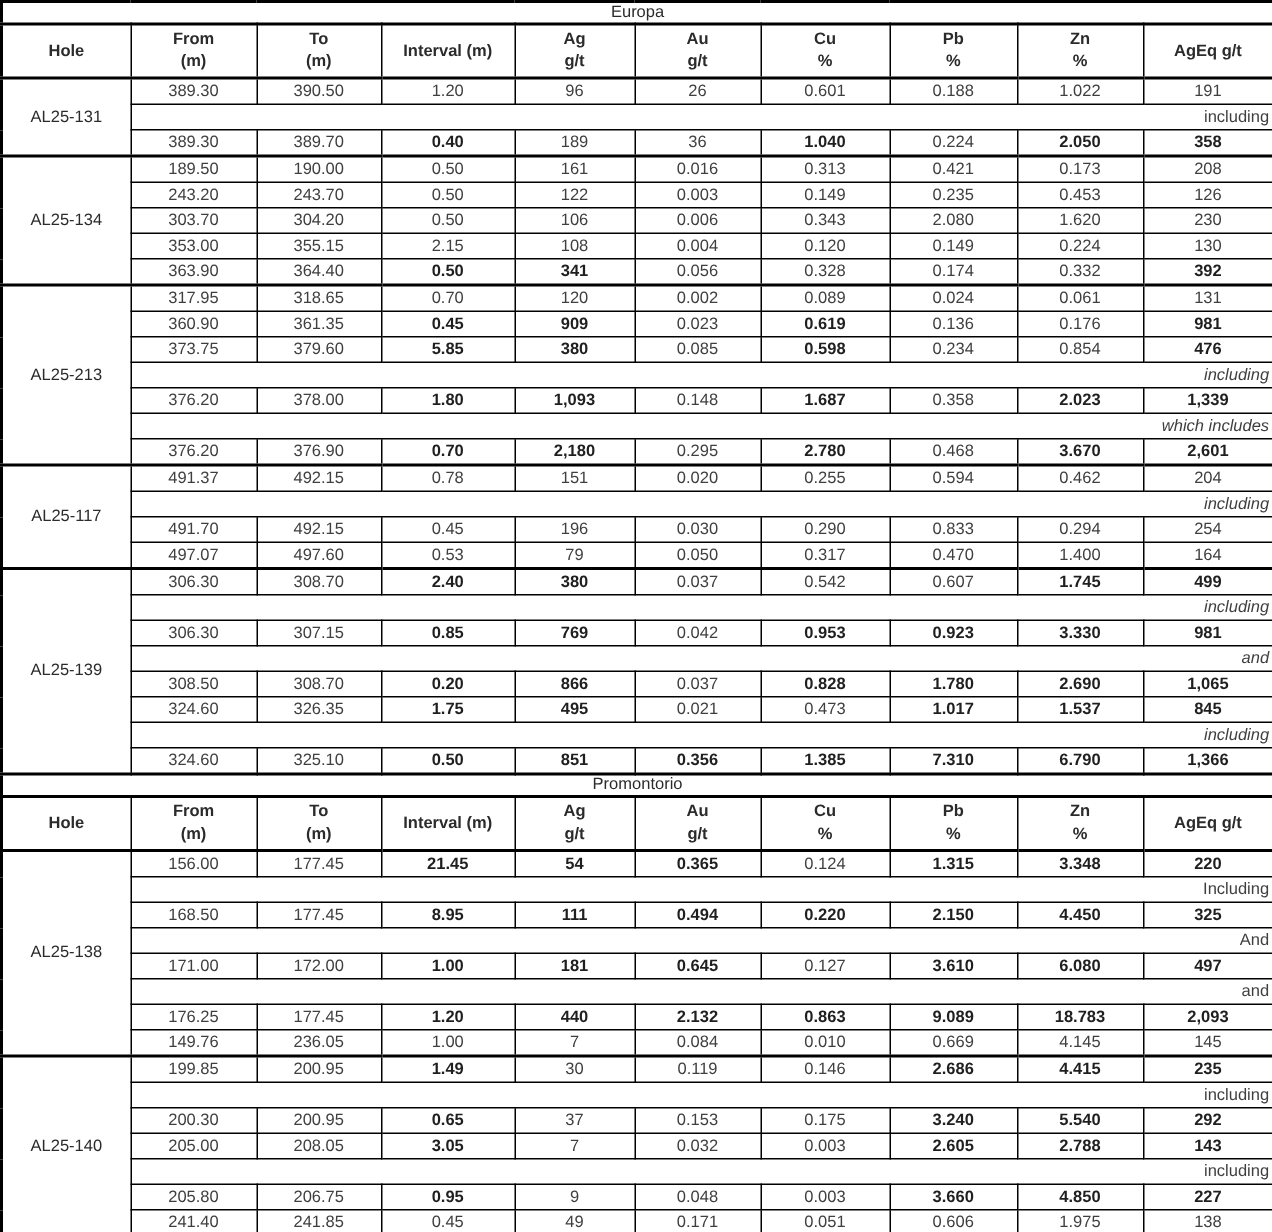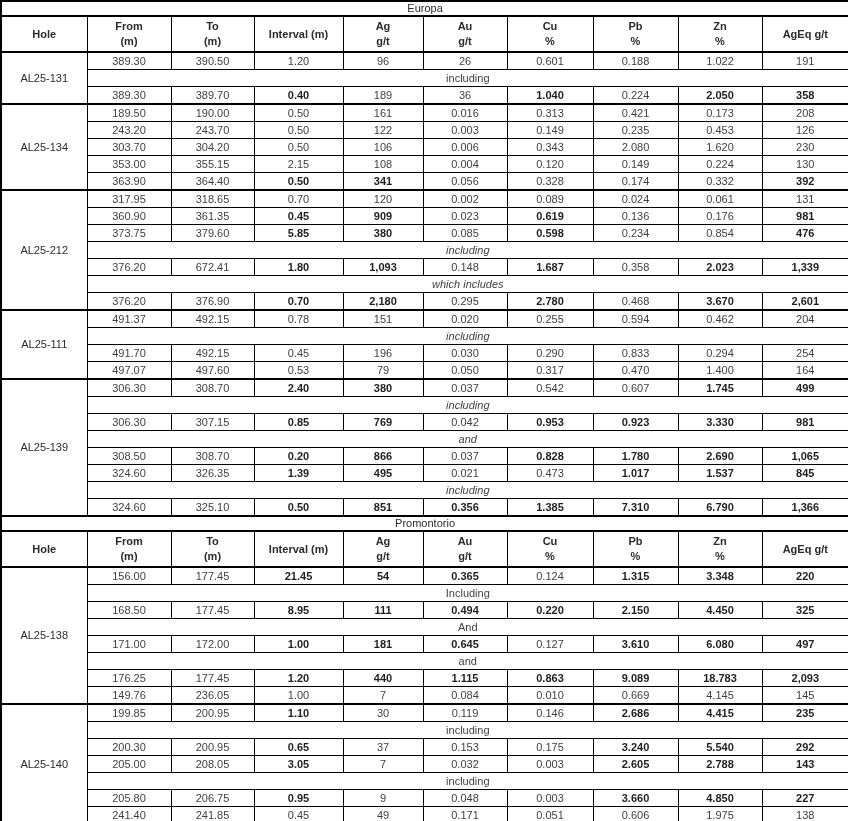--- a/index.html
+++ b/index.html
@@ -7,21 +7,21 @@
   table{border-collapse:collapse;border:2px solid #000;table-layout:fixed;width:848px;}
   td{border:1px solid #000;font-size:11px;color:#3f3f3f;text-align:center;
      vertical-align:middle;padding:0 2px;height:16px;line-height:13px;overflow:hidden;white-space:nowrap;}
   tr.title-row td{border-top:2px solid #000;border-bottom:2px solid #000;
      font-weight:400;color:#2b2b2b;height:13px;}
   tr.head-row td{border-bottom:2px solid #000;font-weight:700;color:#2b2b2b;
      height:34px;line-height:15px;}
   tr.grp > td{border-top:2px solid #000;}
   td.hole{font-weight:400;color:#2b2b2b;}
   td.b{font-weight:700;color:#1f1f1f;}
-  td.note{color:#3f3f3f;}
+  td.note{color:#3f3f3f;text-align:right;}
   .i{font-style:italic;}
 </style>
 </head>
 <body>
 
 <table>
   <colgroup>
     <col style="width:86px">
       <col style="width:84px">
       <col style="width:83px">
@@ -152,21 +152,21 @@
         <td>364.40</td>
         <td class="b">0.50</td>
         <td class="b">341</td>
         <td>0.056</td>
         <td>0.328</td>
         <td>0.174</td>
         <td>0.332</td>
         <td class="b">392</td>
       </tr>
       <tr class="grp">
-        <td class="hole" rowspan="7">AL25-212</td>
+        <td class="hole" rowspan="7">AL25-213</td>
         <td>317.95</td>
         <td>318.65</td>
         <td>0.70</td>
         <td>120</td>
         <td>0.002</td>
         <td>0.089</td>
         <td>0.024</td>
         <td>0.061</td>
         <td>131</td>
       </tr>
@@ -190,21 +190,21 @@
         <td class="b">0.598</td>
         <td>0.234</td>
         <td>0.854</td>
         <td class="b">476</td>
       </tr>
       <tr>
         <td colspan="9" class="note i">including</td>
       </tr>
       <tr>
         <td>376.20</td>
-        <td>672.41</td>
+        <td>378.00</td>
         <td class="b">1.80</td>
         <td class="b">1,093</td>
         <td>0.148</td>
         <td class="b">1.687</td>
         <td>0.358</td>
         <td class="b">2.023</td>
         <td class="b">1,339</td>
       </tr>
       <tr>
         <td colspan="9" class="note i">which includes</td>
@@ -214,21 +214,21 @@
         <td>376.90</td>
         <td class="b">0.70</td>
         <td class="b">2,180</td>
         <td>0.295</td>
         <td class="b">2.780</td>
         <td>0.468</td>
         <td class="b">3.670</td>
         <td class="b">2,601</td>
       </tr>
       <tr class="grp">
-        <td class="hole" rowspan="4">AL25-111</td>
+        <td class="hole" rowspan="4">AL25-117</td>
         <td>491.37</td>
         <td>492.15</td>
         <td>0.78</td>
         <td>151</td>
         <td>0.020</td>
         <td>0.255</td>
         <td>0.594</td>
         <td>0.462</td>
         <td>204</td>
       </tr>
@@ -293,21 +293,21 @@
         <td class="b">866</td>
         <td>0.037</td>
         <td class="b">0.828</td>
         <td class="b">1.780</td>
         <td class="b">2.690</td>
         <td class="b">1,065</td>
       </tr>
       <tr>
         <td>324.60</td>
         <td>326.35</td>
-        <td class="b">1.39</td>
+        <td class="b">1.75</td>
         <td class="b">495</td>
         <td>0.021</td>
         <td>0.473</td>
         <td class="b">1.017</td>
         <td class="b">1.537</td>
         <td class="b">845</td>
       </tr>
       <tr>
         <td colspan="9" class="note i">including</td>
       </tr>
@@ -405,42 +405,42 @@
         <td class="b">497</td>
       </tr>
       <tr>
         <td colspan="9" class="note">and</td>
       </tr>
       <tr>
         <td>176.25</td>
         <td>177.45</td>
         <td class="b">1.20</td>
         <td class="b">440</td>
-        <td class="b">1.115</td>
+        <td class="b">2.132</td>
         <td class="b">0.863</td>
         <td class="b">9.089</td>
         <td class="b">18.783</td>
         <td class="b">2,093</td>
       </tr>
       <tr>
         <td>149.76</td>
         <td>236.05</td>
         <td>1.00</td>
         <td>7</td>
         <td>0.084</td>
         <td>0.010</td>
         <td>0.669</td>
         <td>4.145</td>
         <td>145</td>
       </tr>
       <tr class="grp">
         <td class="hole" rowspan="7">AL25-140</td>
         <td>199.85</td>
         <td>200.95</td>
-        <td class="b">1.10</td>
+        <td class="b">1.49</td>
         <td>30</td>
         <td>0.119</td>
         <td>0.146</td>
         <td class="b">2.686</td>
         <td class="b">4.415</td>
         <td class="b">235</td>
       </tr>
       <tr>
         <td colspan="9" class="note">including</td>
       </tr>

